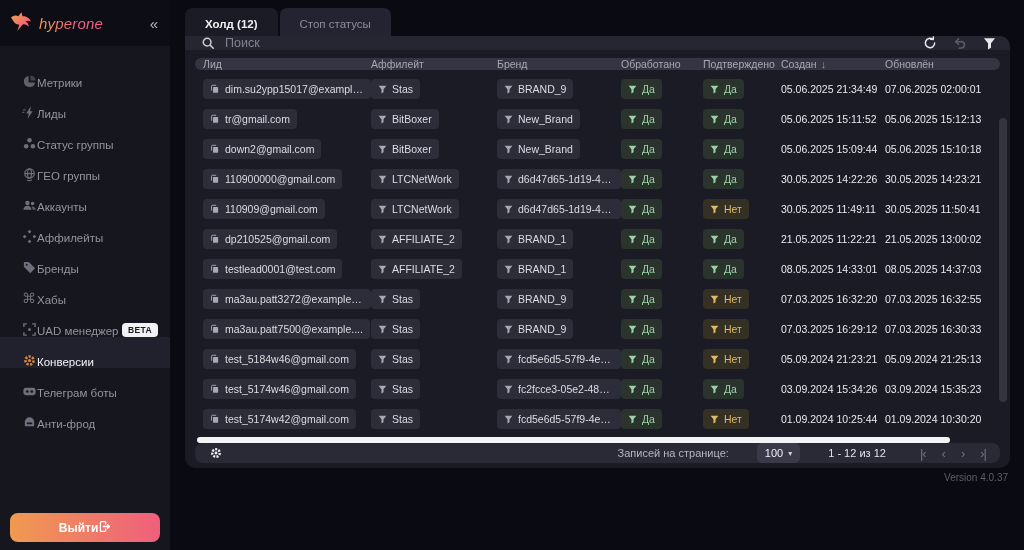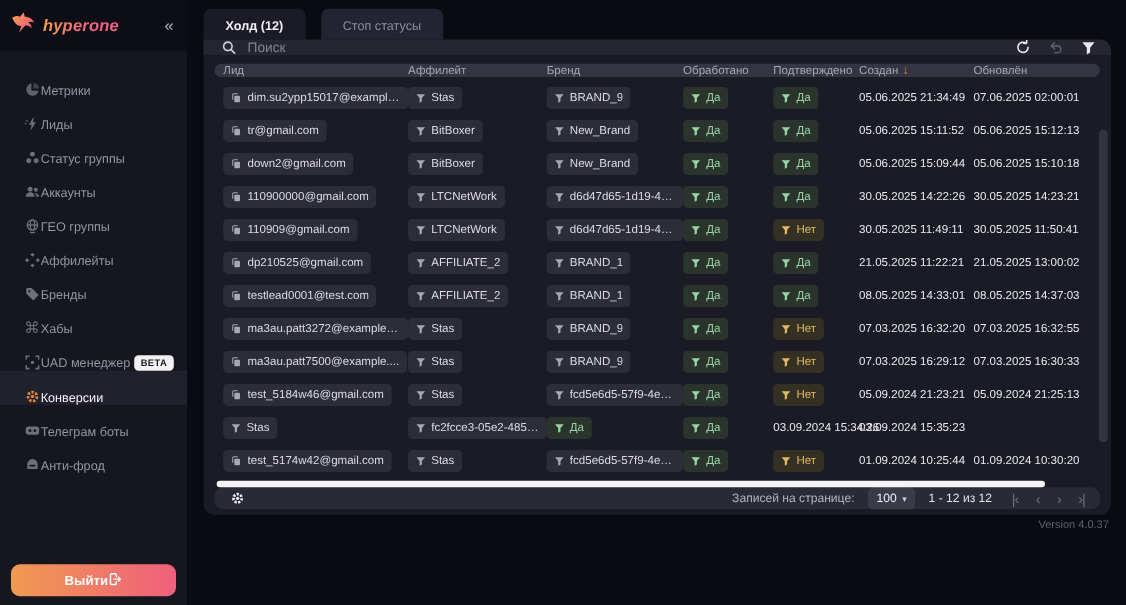--- a/index.html
+++ b/index.html
@@ -4,38 +4,38 @@
 <style>
   * { margin:0; padding:0; box-sizing:border-box; }
   html,body { width:1024px; height:550px; overflow:hidden; background:#0a0a12;
     font-family:"Liberation Sans", sans-serif; }
   .app { display:flex; width:1024px; height:550px; }
 
   
   .sidebar { width:170px; min-width:170px; background:#16161f; display:flex; flex-direction:column; position:relative; }
   .logo-bar { height:46px; background:#0d0d15; display:flex; align-items:center; justify-content:space-between; padding:0 12px 0 10px; }
   .logo { display:flex; align-items:center; gap:4px; cursor:pointer; }
-  .logo-text { font-size:15px; font-weight:bold; font-style:italic; letter-spacing:.2px; }
+  .logo-text { font-size:15px; font-weight:normal; font-style:italic; letter-spacing:.2px; }
   .logo-text .hyper { background:linear-gradient(90deg,#f5a04c,#ef5f86); -webkit-background-clip:text; background-clip:text; color:transparent; }
   .logo-text .one { color:#ef5f86; }
   .collapse { color:#b9b9c4; font-size:15px; cursor:pointer; line-height:1; }
   .menu { margin-top:12px; flex:1; }
   .menu-item { height:31px; display:flex; align-items:flex-end; padding:0 12px 0 21px; color:#9494a0; font-size:11.5px; cursor:pointer; }
   .menu-item .icon { width:16px; height:16px; display:inline-flex; align-items:center; justify-content:center; color:#6f6f7c; font-size:14px; }
   .menu-item.active { background:#21212d; color:#f2f2f6; }
   .menu-item.active .icon { color:#d9853f; }
   .beta-badge { margin-left:auto; background:#f2f2f4; color:#17171f; font-size:8.5px; font-weight:bold; padding:2px 6px; border-radius:4px; letter-spacing:.4px; }
   .logout { margin:0 10px 8px 10px; height:29px; border:none; border-radius:8px; cursor:pointer;
     background:linear-gradient(90deg,#f09a50,#ef5f7d); color:#fff; font-size:12px; font-weight:bold;
     display:flex; align-items:center; justify-content:center; gap:0; font-family:inherit; }
 
   
   .main { flex:1; padding:8px 14px 0 15px; display:flex; flex-direction:column; }
   .tabs { display:flex; height:28px; }
-  .tab { padding:16px 20px; display:flex; align-items:center; font-size:11.5px; border-radius:7px 7px 0 0; cursor:pointer; color:#8e8e99; background:#232331; margin-right:14px; }
+  .tab { padding:16px 20px; display:flex; align-items:center; font-size:11.5px; border-radius:7px 7px 0 0; cursor:pointer; color:#8e8e99; background:#232331; margin-right:2px; }
   .tab.active { background:#1b1b26; color:#f0f0f4; font-weight:bold; }
 
   .panel { background:#1b1b26; border-radius:0 10px 10px 10px; height:432px; position:relative; display:flex; flex-direction:column; overflow:hidden; }
   .toolbar { height:40px; background:#262633; border-radius:0 10px 0 0; display:flex; align-items:center; padding:0 14px 0 16px; gap:10px; }
   .search-icon { color:#cfcfd8; display:inline-flex; }
   .search-input { flex:1; background:transparent; border:none; outline:none; color:#e8e8ee; font-size:12.5px; font-family:inherit; }
   .search-input::placeholder { color:#83838f; }
   .toolbar-actions { display:flex; align-items:center; gap:16px; }
   .tool-btn { display:inline-flex; cursor:pointer; color:#e8e8ee; }
   .tool-btn.dim { color:#5c5c68; }
@@ -57,21 +57,21 @@
   .td.date { font-size:10.5px; color:#e9e9ef; white-space:nowrap; }
 
   .vscroll { position:absolute; right:3px; top:82px; bottom:66px; width:8px; border-radius:4px; background:#23232f; }
   .vthumb { width:8px; height:100%; border-radius:4px; background:#34343f; }
 
   .hscroll { margin:3px 12px 0 12px; height:6px; border-radius:3px; background:#23232f; position:relative; cursor:pointer; }
   .hthumb { position:absolute; left:0; top:0; height:6px; width:94%; border-radius:3px; background:#f4f4f7; }
 
   .pfooter { margin:6px 10px 10px 10px; height:32px; background:#2a2a37; border-radius:8px; display:flex; align-items:center; padding:0 14px; }
   .gear-btn { display:inline-flex; color:#ececf2; cursor:pointer; }
-  .pager { margin-left:auto; display:flex; align-items:center; gap:12px; font-size:11px; color:#b5b5bf; }
+  .pager { margin-left:auto; display:flex; align-items:center; gap:28px; font-size:11px; color:#b5b5bf; }
   .page-size { background:#3a3a48; border:none; border-radius:5px; color:#eef; font-size:11px; height:20px; padding:0 8px; display:flex; align-items:center; gap:5px; cursor:pointer; font-family:inherit; }
   .page-size .caret { font-size:8px; color:#cfcfd8; }
   .range { color:#e2e2ea; }
   .pg-group { display:flex; align-items:center; gap:16px; margin-left:6px; }
   .pg-btn { color:#72727f; font-size:13px; cursor:pointer; letter-spacing:-1px; }
 
   .version { height:18px; display:flex; align-items:center; justify-content:flex-end; color:#5f5f6a; font-size:10px; padding-right:2px; }
 </style>
 </head>
 <body>
@@ -119,38 +119,38 @@
             <svg viewBox="0 0 16 16" width="15" height="15" fill="currentColor">
               <circle cx="8" cy="4.4" r="2.4"></circle>
               <circle cx="4.4" cy="10.8" r="2.4"></circle>
               <circle cx="11.6" cy="10.8" r="2.4"></circle>
             </svg>
           </span>
           <span class="menu-label">Статус группы</span>
         </div>
         <div class="menu-item">
           <span class="icon">
+            <svg viewBox="0 0 16 16" width="15" height="15" fill="none" stroke="currentColor" stroke-width="1.3">
+              <circle cx="8" cy="7" r="5"></circle>
+              <ellipse cx="8" cy="7" rx="2.1" ry="5"></ellipse>
+              <path d="M3.2 7h9.6M5.5 13.8c1.6.8 3.4.8 5 0"></path>
+            </svg>
+          </span>
+          <span class="menu-label">ГЕО группы</span>
+        </div>
+        <div class="menu-item">
+          <span class="icon">
             <svg viewBox="0 0 16 16" width="15" height="15" fill="currentColor">
               <circle cx="5.8" cy="5.4" r="2.4"></circle>
               <path d="M1.5 12.6c0-2.4 1.9-4.3 4.3-4.3s4.3 1.9 4.3 4.3z"></path>
               <circle cx="11.3" cy="5.9" r="1.9"></circle>
               <path d="M11 9.1c2 .2 3.6 1.7 3.6 3.5h-3.2c0-1.3-.5-2.6-1.4-3.4z" opacity=".8"></path>
             </svg>
           </span>
           <span class="menu-label">Аккаунты</span>
-        </div>
-        <div class="menu-item">
-          <span class="icon">
-            <svg viewBox="0 0 16 16" width="15" height="15" fill="none" stroke="currentColor" stroke-width="1.3">
-              <circle cx="8" cy="7" r="5"></circle>
-              <ellipse cx="8" cy="7" rx="2.1" ry="5"></ellipse>
-              <path d="M3.2 7h9.6M5.5 13.8c1.6.8 3.4.8 5 0"></path>
-            </svg>
-          </span>
-          <span class="menu-label">ГЕО группы</span>
         </div>
         <div class="menu-item">
           <span class="icon">
             <svg viewBox="0 0 16 16" width="15" height="15" fill="currentColor">
               <path d="M8 .8l2 2-2 2-2-2z"></path>
               <path d="M8 11.2l2 2-2 2-2-2z"></path>
               <path d="M2.8 6l2 2-2 2-2-2z"></path>
               <path d="M13.2 6l2 2-2 2-2-2z"></path>
             </svg>
           </span>
@@ -727,20 +727,29 @@
                   </svg>
                 </span>
                 <span>Нет</span>
               </span></div>
             <div class="td date">05.09.2024 21:23:21</div>
             <div class="td date">05.09.2024 21:25:13</div>
           </div>
           <div class="tr">
             <div class="td"><span class="chip">
                 <span class="icon">
+                  <svg viewBox="0 0 14 14" width="10" height="10">
+                    <rect x="4.2" y="4.2" width="7.2" height="8.2" rx="1.2" fill="currentColor"></rect>
+                    <path d="M2.2 9.4V3.1A1.3 1.3 0 0 1 3.5 1.8h5.1" fill="none" stroke="currentColor" stroke-width="1.3"></path>
+                  </svg>
+                </span>
+                <span class="chip-text">test_5174w46@gmail.com</span>
+              </span></div>
+            <div class="td"><span class="chip">
+                <span class="icon">
                   <svg viewBox="0 0 12 12" width="9" height="9">
                     <path d="M.8 1h10.4L7.4 5.6v4L4.6 11.2V5.6z" fill="currentColor"></path>
                   </svg>
                 </span>
                 <span class="chip-text">Stas</span>
               </span></div>
             <div class="td"><span class="chip">
                 <span class="icon">
                   <svg viewBox="0 0 12 12" width="9" height="9">
                     <path d="M.8 1h10.4L7.4 5.6v4L4.6 11.2V5.6z" fill="currentColor"></path>

